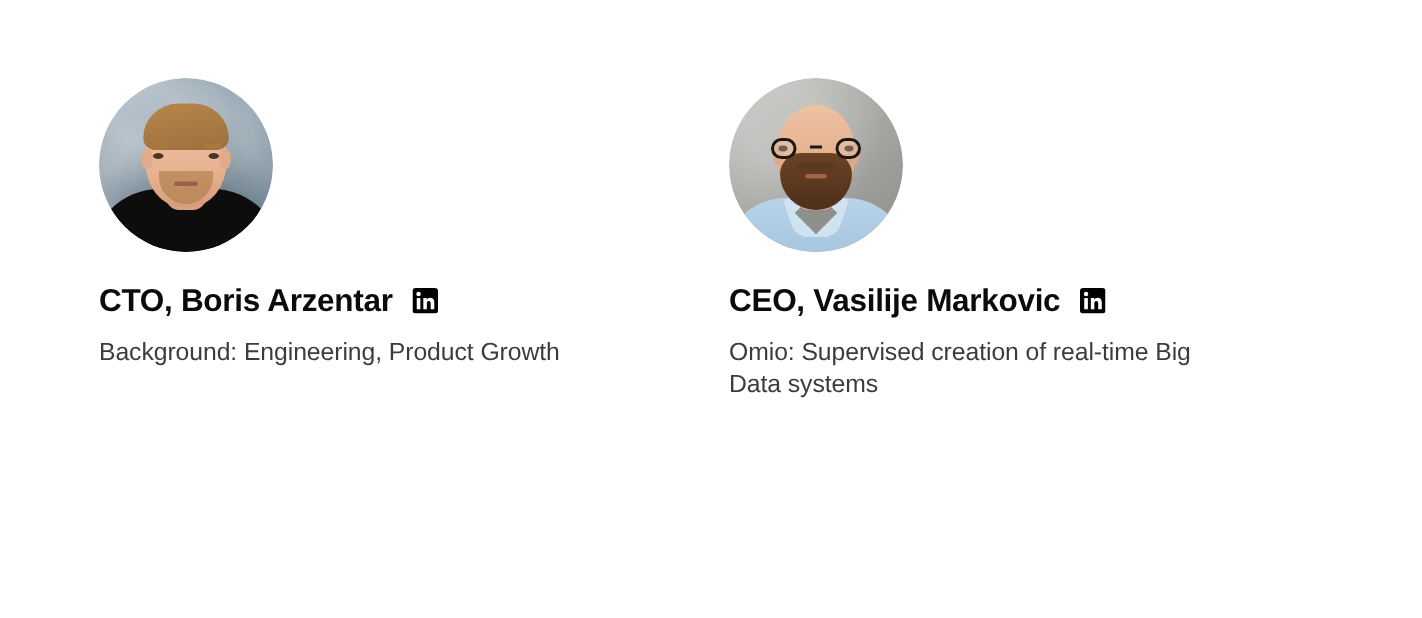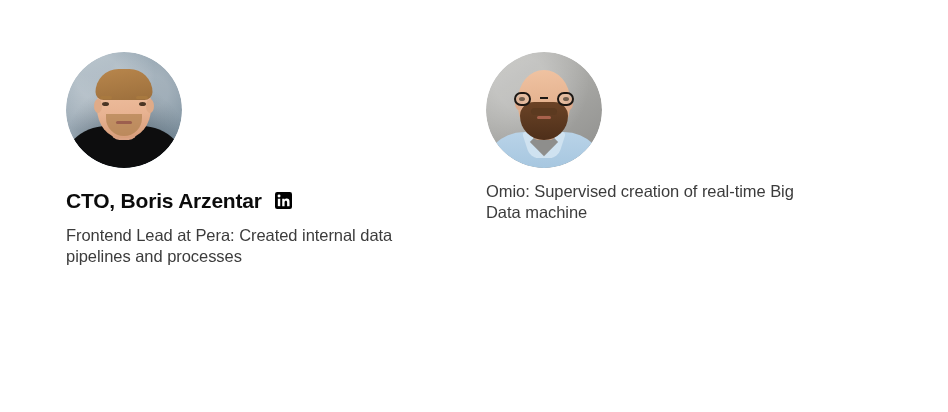--- a/index.html
+++ b/index.html
@@ -294,21 +294,21 @@
         <svg width="17" height="17" viewBox="0 0 24 24" aria-hidden="true">
           <rect x="0" y="0" width="24" height="24" rx="3" ry="3" fill="#000000"></rect>
           <rect x="4" y="9.5" width="3.4" height="10.5" fill="#ffffff"></rect>
           <circle cx="5.7" cy="5.6" r="2.1" fill="#ffffff"></circle>
           <path d="M10.2 9.5h3.25v1.45c.55-.95 1.7-1.75 3.25-1.75 2.6 0 3.8 1.6 3.8 4.5V20h-3.4v-5.5c0-1.45-.55-2.25-1.75-2.25-1.25 0-1.85.85-1.85 2.25V20h-3.3z" fill="#ffffff"></path>
         </svg>
       </a>
     </div>
 
     <div class="member-bio">
-      <span class="bio-line">Frontend Lead at Pera: Created internal data pipelines and processes</span>
+      <span class="bio-line">Background: Engineering, Product Growth</span>
     </div>
   </div>
 
   <div class="member-card right">
 
     <div class="avatar">
       <div class="avatar-photo">
         <div class="bg-gray"></div>
         <div class="r-shirt"></div>
         <div class="r-collar-l"></div>
@@ -322,19 +322,30 @@
         <div class="r-stache"></div>
         <div class="r-lip"></div>
         <div class="r-eye-l"></div>
         <div class="r-eye-r"></div>
         <div class="r-glass-l"></div>
         <div class="r-glass-r"></div>
         <div class="r-bridge"></div>
       </div>
     </div>
 
+    <div class="member-heading">
+      <span>CEO, Vasilije Markovic</span>
+      <a class="linkedin-icon" href="#" aria-label="LinkedIn">
+        <svg width="17" height="17" viewBox="0 0 24 24" aria-hidden="true">
+          <rect x="0" y="0" width="24" height="24" rx="3" ry="3" fill="#000000"></rect>
+          <rect x="4" y="9.5" width="3.4" height="10.5" fill="#ffffff"></rect>
+          <circle cx="5.7" cy="5.6" r="2.1" fill="#ffffff"></circle>
+          <path d="M10.2 9.5h3.25v1.45c.55-.95 1.7-1.75 3.25-1.75 2.6 0 3.8 1.6 3.8 4.5V20h-3.4v-5.5c0-1.45-.55-2.25-1.75-2.25-1.25 0-1.85.85-1.85 2.25V20h-3.3z" fill="#ffffff"></path>
+        </svg>
+      </a>
+    </div>
 
     <div class="member-bio">
-      <span class="bio-line">Omio: Supervised creation of real-time Big Data machine</span>
+      <span class="bio-line">Omio: Supervised creation of real-time Big Data systems</span>
     </div>
   </div>
 
 </div>
 
 </body></html>

